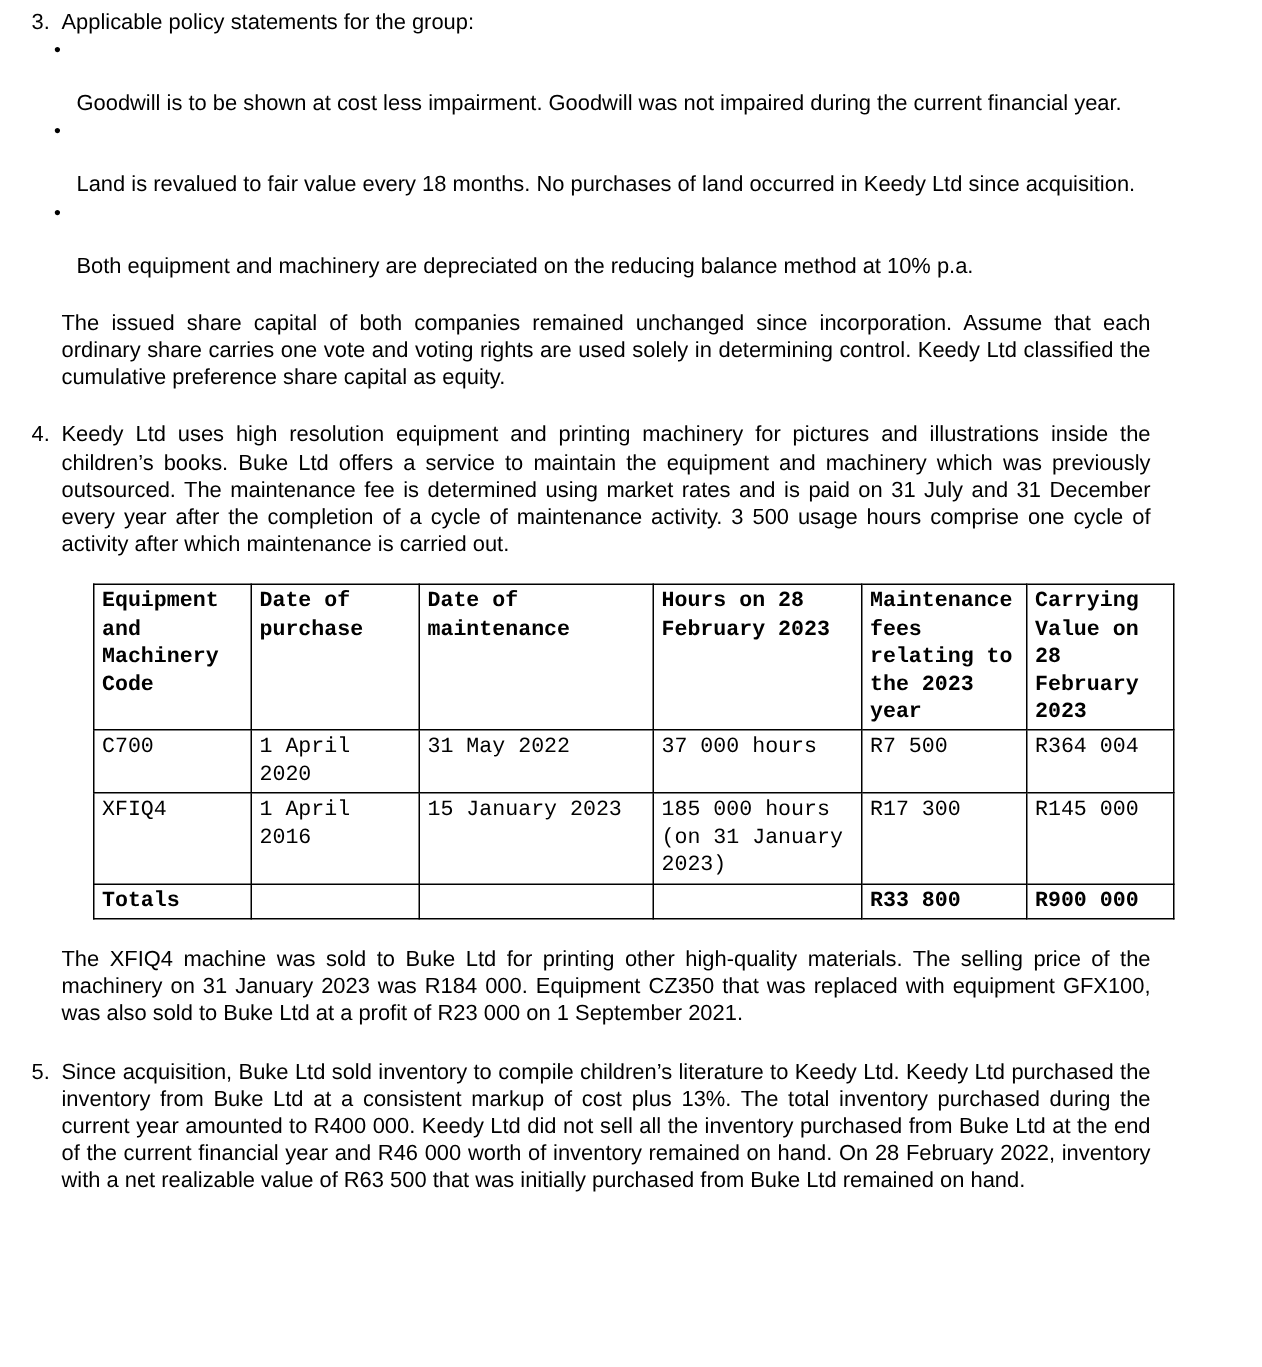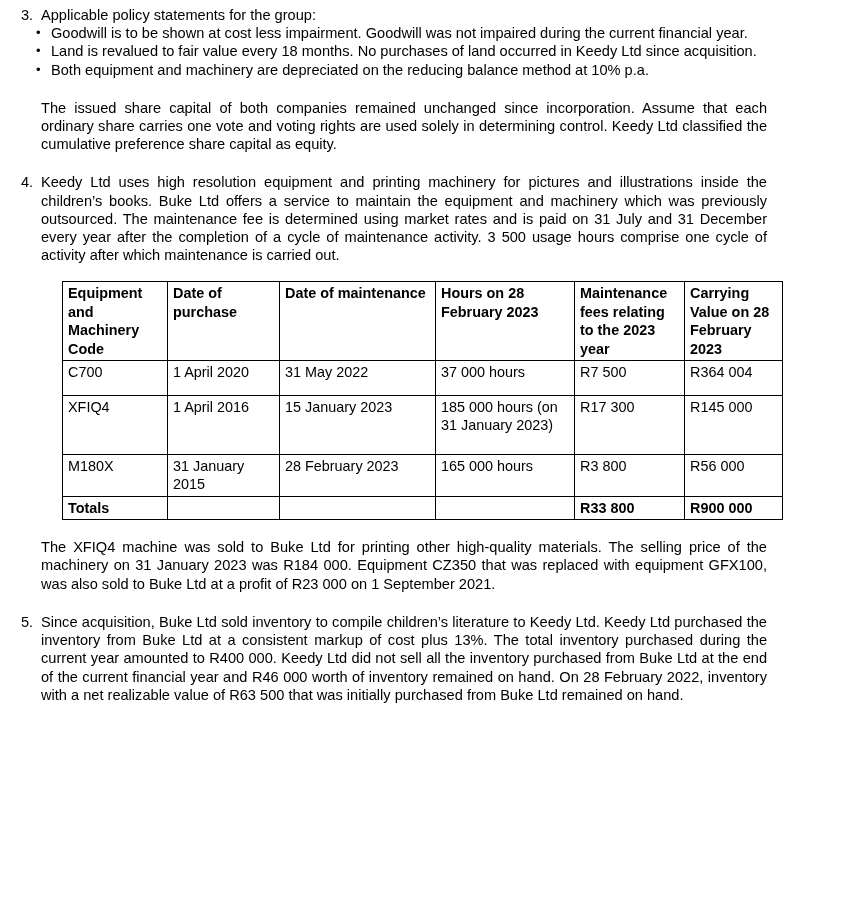--- a/index.html
+++ b/index.html
@@ -63,34 +63,36 @@
   .bullet-dot {
     flex: 0 0 15px;
     width: 15px;
     line-height: 18.2px;
     font-size: 13px;
   }
   .bullet-text {
     flex: 1 1 auto;
     text-align: justify;
     text-justify: inter-word;
+    margin-top: 36px;
   }
 
   
   .table-wrap {
     margin-top: 17px;
     margin-left: 62px;
     width: 720px;
   }
   table.eq {
     border-collapse: collapse;
     width: 720px;
     table-layout: fixed;
     font-size: 14.4px;
     line-height: 18.4px;
+    font-family: Liberation Mono, monospace;
   }
   table.eq th,
   table.eq td {
     border: 1px solid #000000;
     vertical-align: top;
     padding: 2px 5px 2px 5px;
     font-weight: normal;
     text-align: left;
   }
   table.eq thead th {
@@ -194,28 +196,20 @@
           <td class="num">R364 004</td>
         </tr>
         <tr class="rowpad-2">
           <td>XFIQ4</td>
           <td>1 April 2016</td>
           <td>15 January 2023</td>
           <td>185 000 hours (on 31 January 2023)</td>
           <td class="num">R17 300</td>
           <td class="num">R145 000</td>
         </tr>
-        <tr class="rowpad-1">
-          <td>M180X</td>
-          <td>31 January 2015</td>
-          <td>28 February 2023</td>
-          <td>165 000 hours</td>
-          <td class="num">R3 800</td>
-          <td class="num">R56 000</td>
-        </tr>
         <tr class="totals rowpad-3">
           <td>Totals</td>
           <td></td>
           <td></td>
           <td></td>
           <td class="num">R33 800</td>
           <td class="num">R900 000</td>
         </tr>
       </tbody>
     </table>

